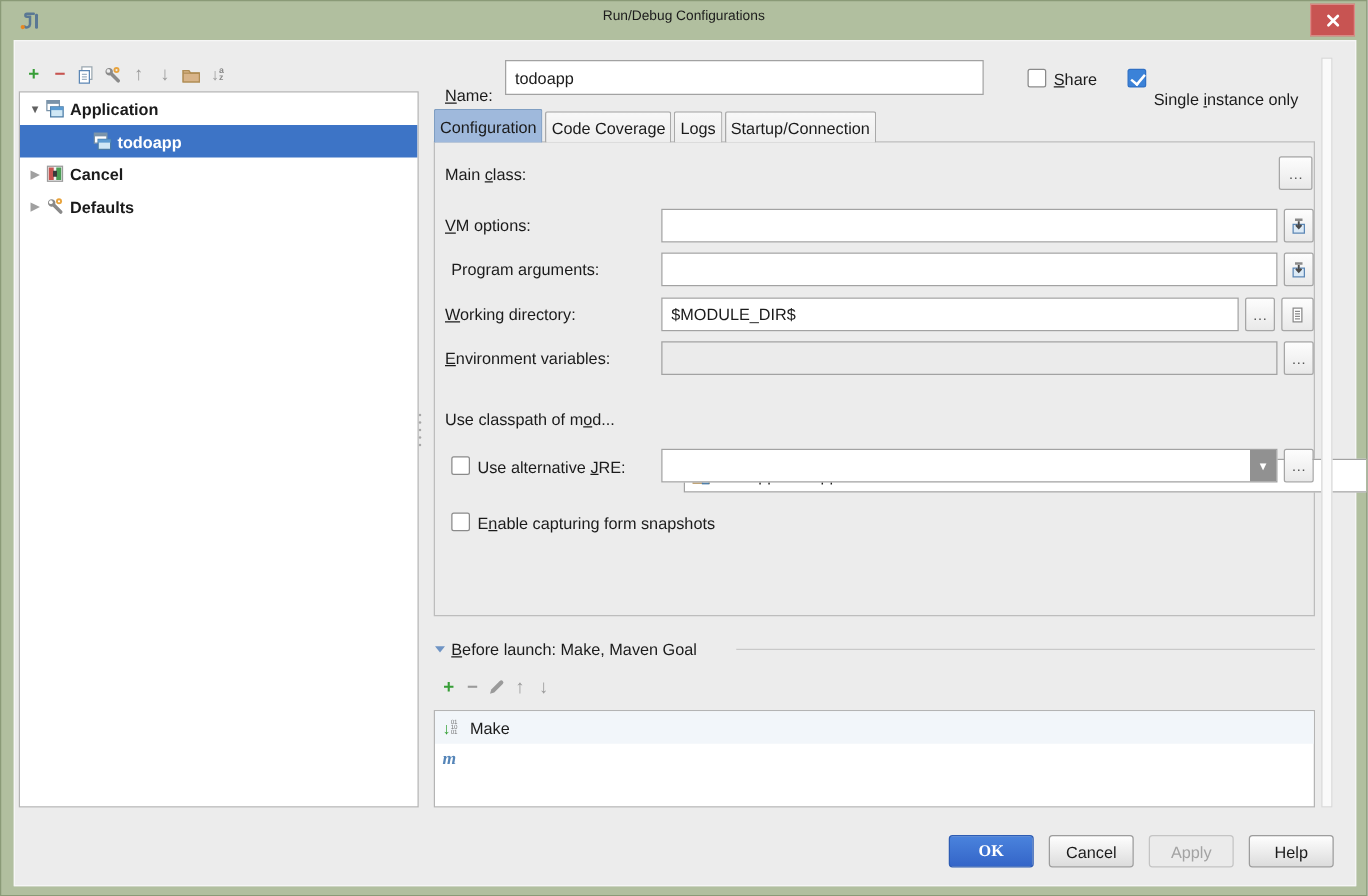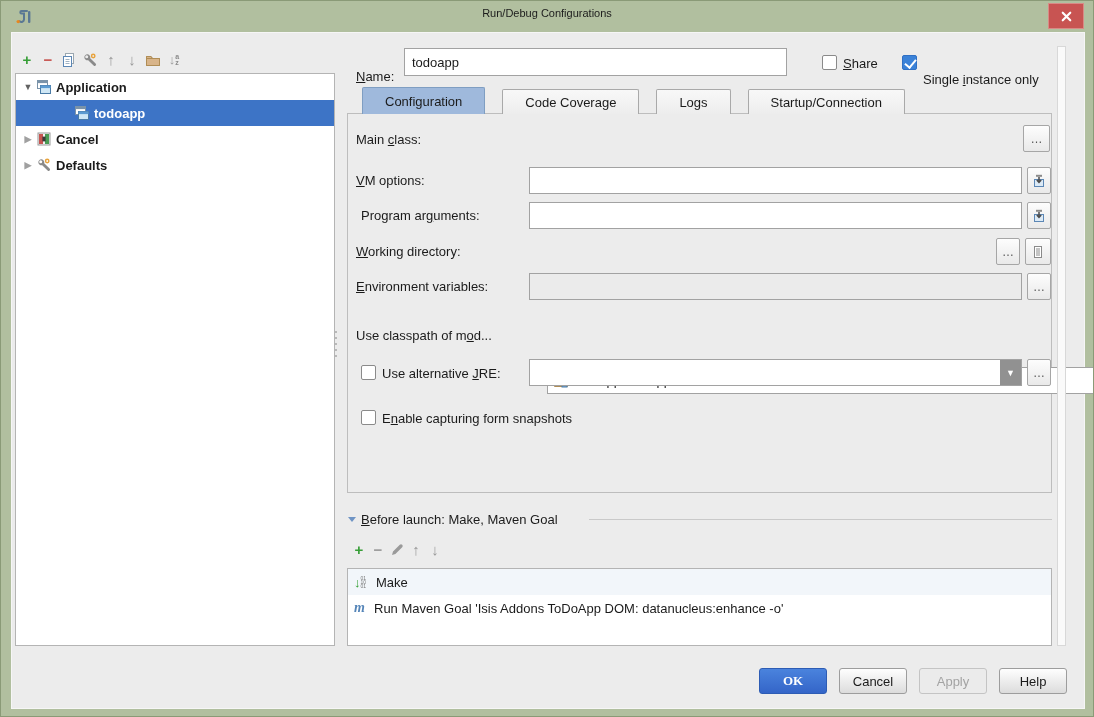--- a/index.html
+++ b/index.html
@@ -43,23 +43,23 @@
          font-size:13px; padding:0 7px; font-family:inherit; color:#1b1b1b; }
   .tf.disabled { background:#ebebeb; }
   .cb { position:absolute; width:15px; height:15px; border:1px solid #8a8a8a;
         background:#fff; border-radius:2px; cursor:pointer; }
   .cb.checked { background:#3b82d8; border-color:#3070c4; }
   .cb.checked::after { content:""; position:absolute; left:4px; top:1px; width:5px; height:9px;
         border:solid #fff; border-width:0 2px 2px 0; transform:rotate(40deg); }
 
   
   .tabs { position:absolute; left:346px; top:87px; height:26px; display:flex; align-items:flex-end; z-index:2; }
-  .tab { height:25px; padding:0 22px; display:flex; align-items:center; font-size:13px; color:#1b1b1b;
+  .tab { height:25px; padding:0 4px; display:flex; align-items:center; font-size:13px; color:#1b1b1b;
          background:linear-gradient(#f8f8f8,#ededed); border:1px solid #a9a9a9; border-bottom:none;
-         border-radius:2px 2px 0 0; margin-right:2px; cursor:pointer;margin-left:15px; }
+         border-radius:2px 2px 0 0; margin-right:2px; cursor:pointer; }
   .tab.selected { height:27px; background:#9fb9dc; border-color:#7f9ec2; }
   .tab-panel { position:absolute; left:346px; top:112px; width:705px; height:380px;
          border:1px solid #bdbdbd; background:#ececec; }
 
   
   .sbtn { position:absolute; height:27px; border:1px solid #a6a6a6; border-radius:2px;
           background:linear-gradient(#fdfdfd,#e9e9e9); display:flex; align-items:center;
           justify-content:center; font-size:12px; color:#555; cursor:pointer; }
   .sbtn svg { width:16px; height:16px; }
 
@@ -245,20 +245,21 @@
   <input class="tf" style="left: 528px; top: 201px; width: 493px;" value="">
   <div class="sbtn" style="left:1026px; top:201px; width:24px;">
     <svg viewBox="0 0 16 16">
       <rect x="3.5" y="6.5" width="9" height="7" fill="#dceaf6" stroke="#5c87b5"></rect>
       <rect x="5" y="1.8" width="6" height="2" fill="#8a8a8a"></rect>
       <path d="M8 4 v5 M5.8 7 L8 9.4 L10.2 7" stroke="#4a4a4a" stroke-width="1.5" fill="none"></path>
     </svg>
   </div>
 
   <span class="lbl" style="left:355px; top:243px;"><u>W</u>orking directory:</span>
+  <input class="tf" style="left: 528px; top: 237px; width: 462px;" value="$MODULE_DIR$">
   <div class="sbtn" style="left:995px; top:237px; width:24px;">
     <span>…</span>
   </div>
   <div class="sbtn" style="left:1024px; top:237px; width:26px;">
     <svg viewBox="0 0 16 16">
       <rect x="4.5" y="2.5" width="7" height="11" fill="#fff" stroke="#8a8a8a"></rect>
       <path d="M6 5h4 M6 7h4 M6 9h4 M6 11h4" stroke="#8a8a8a"></path>
     </svg>
   </div>
 
@@ -312,21 +313,20 @@
       <span class="make-ic">
         <span class="arrow">↓</span>
         <span class="bits">01
 10
 01</span>
       </span>
       <span class="bl-label">Make</span>
     </div>
     <div class="bl-row">
       <span class="maven-ic">m</span>
-      <span class="bl-label">Run Maven Goal 'Isis Addons ToDoApp DOM: datanucleus:enhance -o'</span>
     </div>
   </div>
 
   <div class="vtrack"></div>
 
   <div class="btn primary" style="left:758px;font-family:Liberation Serif, serif;">OK</div>
   <div class="btn" style="left:838px;">Cancel</div>
   <div class="btn disabled" style="left:918px;">Apply</div>
   <div class="btn" style="left:998px;">Help</div>
 

